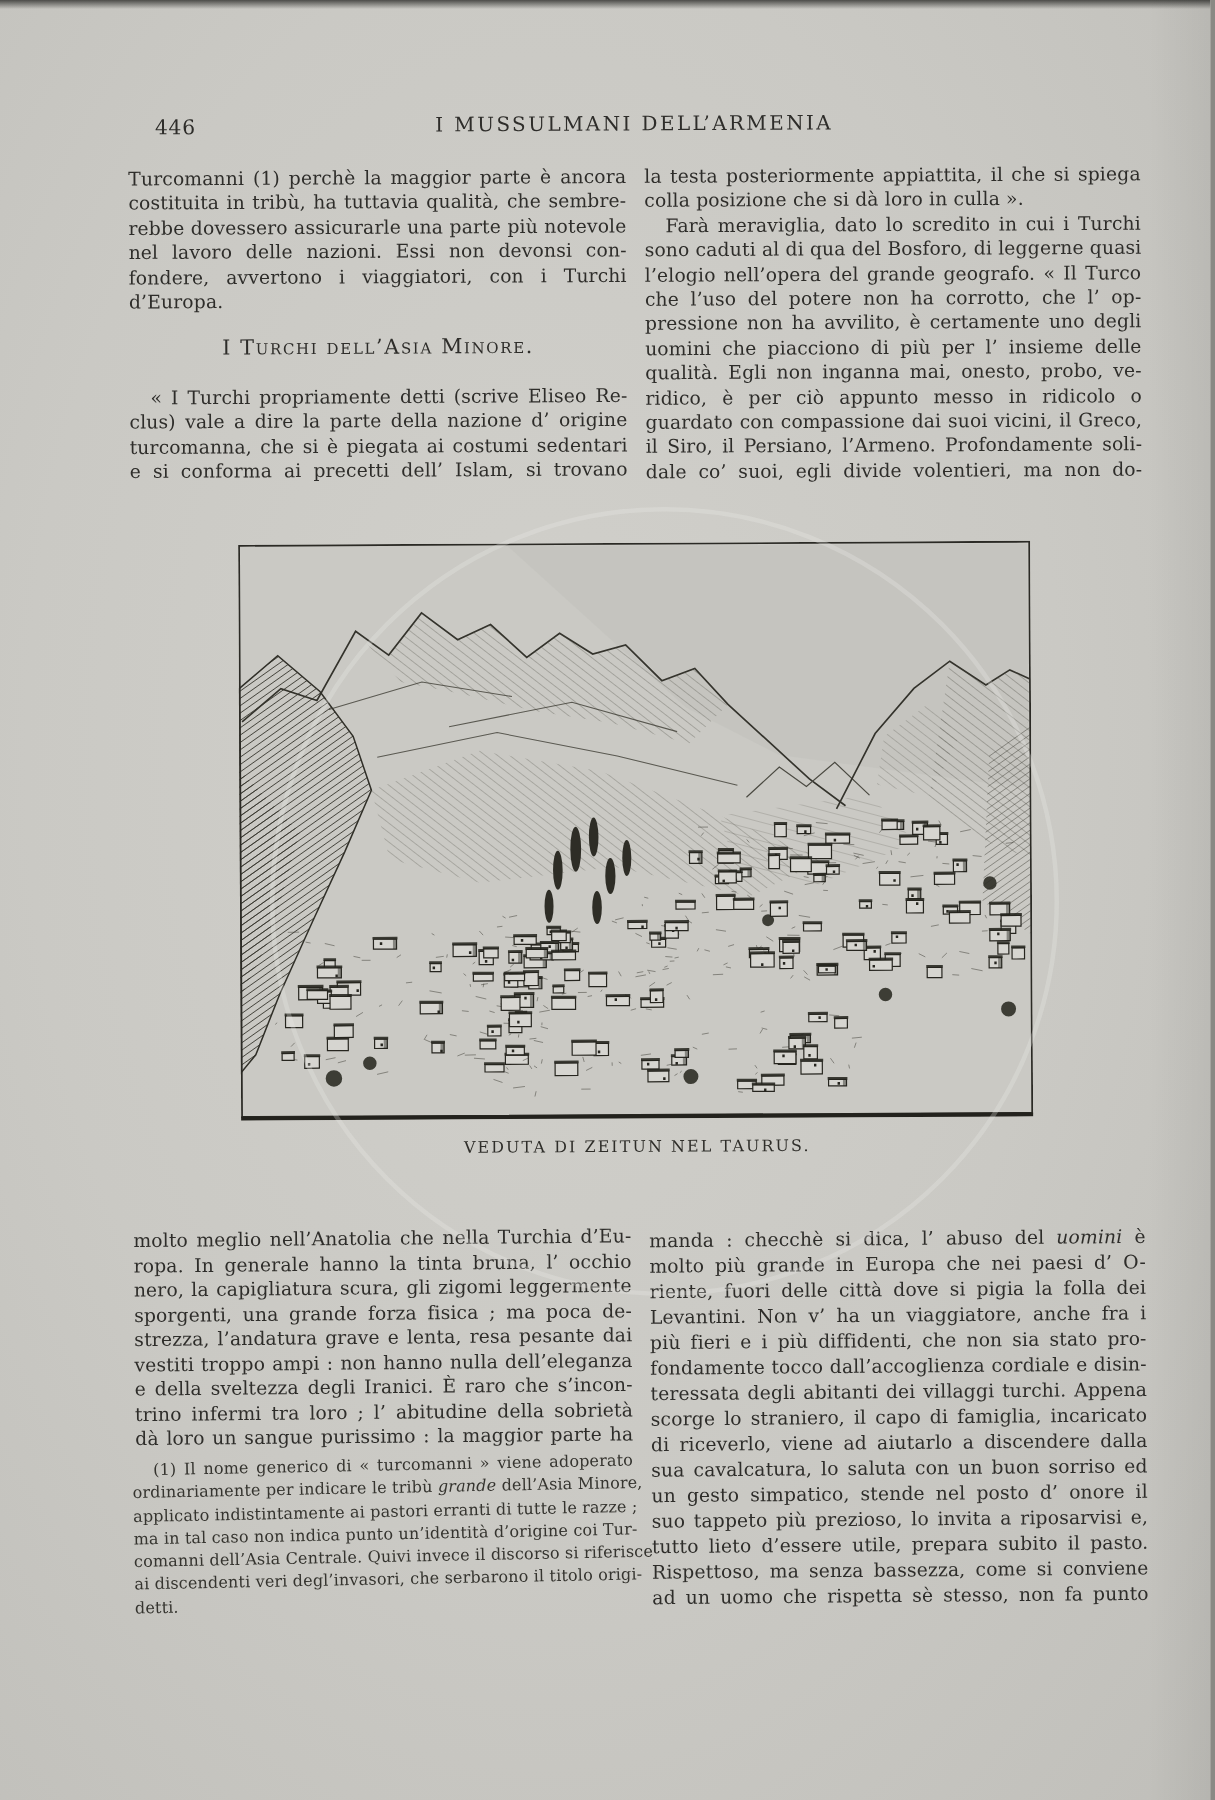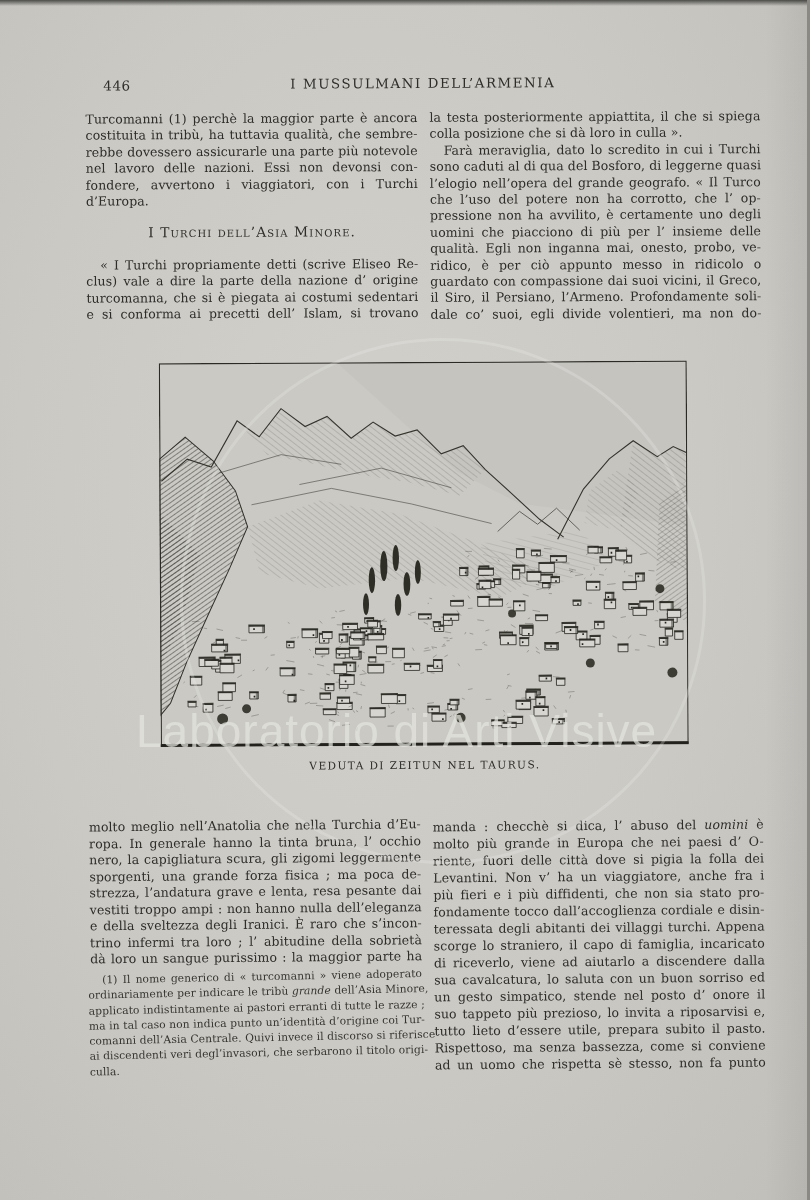--- a/index.html
+++ b/index.html
@@ -776,21 +776,21 @@
         <div class="tline"><span>trino infermi tra loro ; l’ abitudine della sobrietà</span></div>
         <div class="tline"><span>dà loro un sangue purissimo : la maggior parte ha</span></div>
       </div>
     <div class="tcol footnote">
         <div class="tline ind"><span>(1) Il nome generico di « turcomanni » viene adoperato</span></div>
         <div class="tline"><span>ordinariamente per indicare le tribù </span><em>grande</em><span> dell’Asia Minore,</span></div>
         <div class="tline"><span>applicato indistintamente ai pastori erranti di tutte le razze ;</span></div>
         <div class="tline"><span>ma in tal caso non indica punto un’identità d’origine coi Tur-</span></div>
         <div class="tline"><span>comanni dell’Asia Centrale. Quivi invece il discorso si riferisce</span></div>
         <div class="tline"><span>ai discendenti veri degl’invasori, che serbarono il titolo origi-</span></div>
-        <div class="tline nj"><span>culla.</span></div>
+        <div class="tline nj"><span>detti.</span></div>
       </div>
     <div class="tcol col-right-bot">
         <div class="tline"><span>manda : checchè si dica, l’ abuso del </span><em>uomini</em><span> è</span></div>
         <div class="tline"><span>molto più grande in Europa che nei paesi d’ O-</span></div>
         <div class="tline"><span>riente, fuori delle città dove si pigia la folla dei</span></div>
         <div class="tline"><span>Levantini. Non v’ ha un viaggiatore, anche fra i</span></div>
         <div class="tline"><span>più fieri e i più diffidenti, che non sia stato pro-</span></div>
         <div class="tline"><span>fondamente tocco dall’accoglienza cordiale e disin-</span></div>
         <div class="tline"><span>teressata degli abitanti dei villaggi turchi. Appena</span></div>
         <div class="tline"><span>scorge lo straniero, il capo di famiglia, incaricato</span></div>
@@ -798,14 +798,13 @@
         <div class="tline"><span>sua cavalcatura, lo saluta con un buon sorriso ed</span></div>
         <div class="tline"><span>un gesto simpatico, stende nel posto d’ onore il</span></div>
         <div class="tline"><span>suo tappeto più prezioso, lo invita a riposarvisi e,</span></div>
         <div class="tline"><span>tutto lieto d’essere utile, prepara subito il pasto.</span></div>
         <div class="tline"><span>Rispettoso, ma senza bassezza, come si conviene</span></div>
         <div class="tline"><span>ad un uomo che rispetta sè stesso, non fa punto</span></div>
       </div>
   </div>
 
   <div class="wm-circle"></div>
-  <div class="watermark-line wm1">Laboratorio di Arti Visive</div>
 </div>
 
 </body></html>

